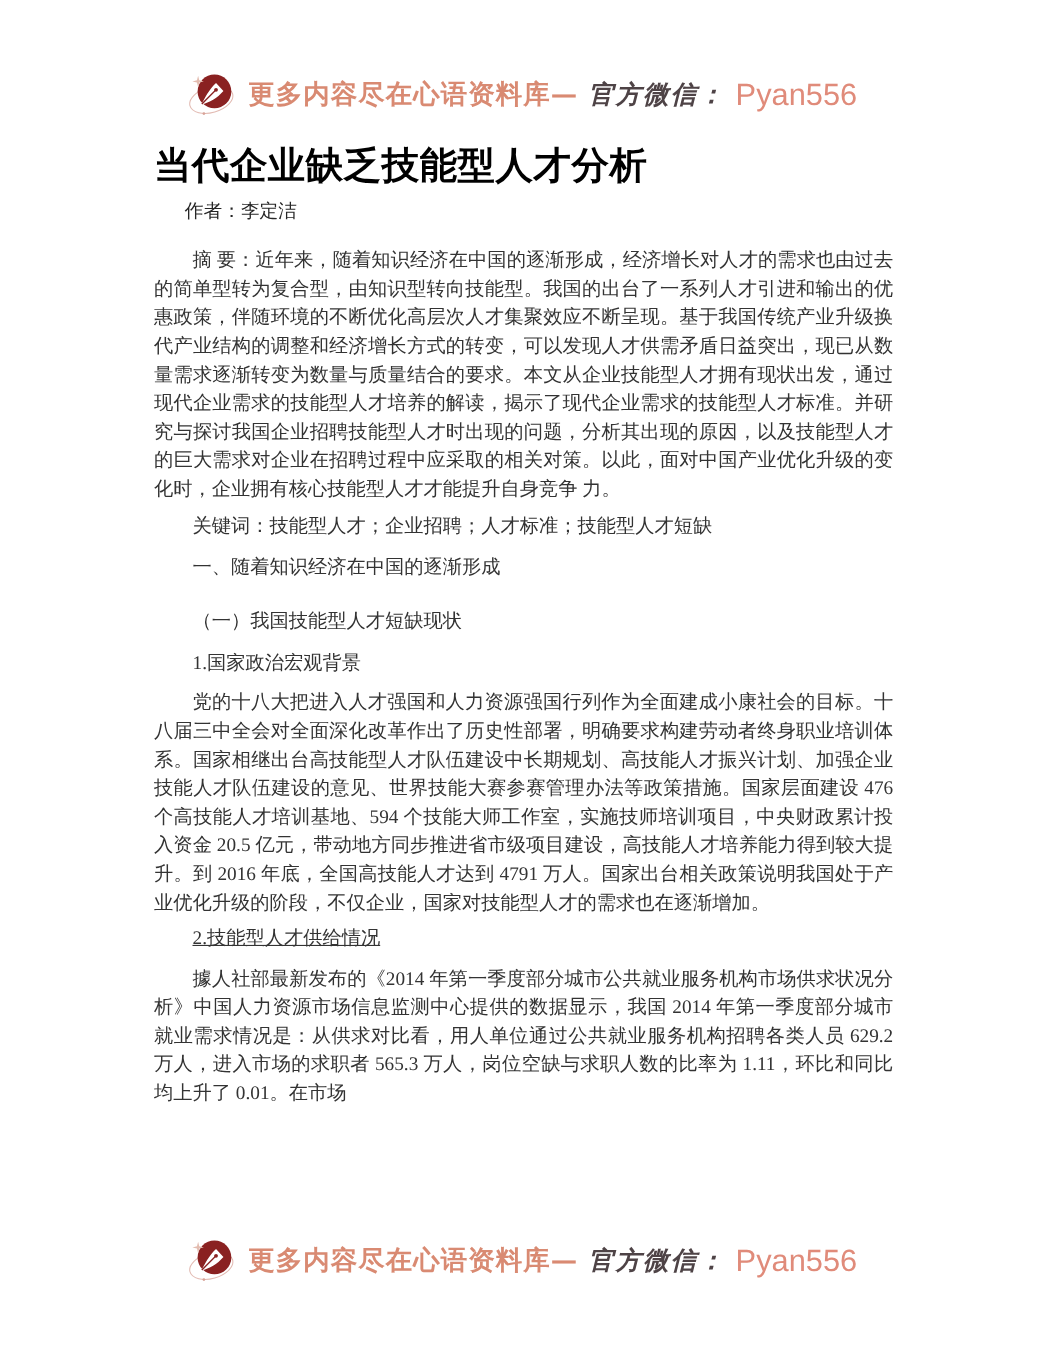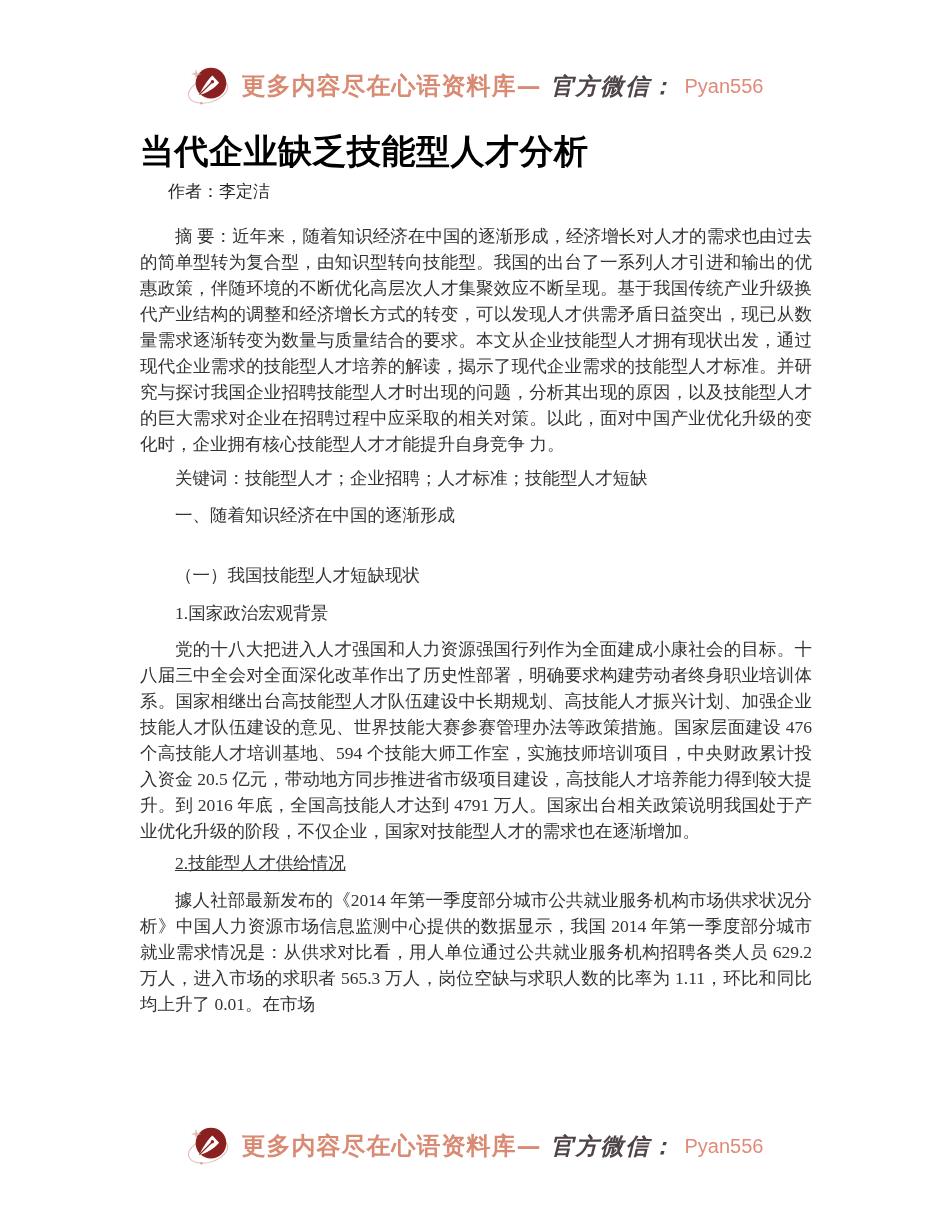--- a/index.html
+++ b/index.html
@@ -37,21 +37,21 @@
     font-family: "DejaVu Serif", serif;
     font-style: italic;
     font-weight: 600;
     font-size: 23px;
     color: #4e4346;
     letter-spacing: 2px;
     white-space: nowrap;
   }
   .wm-id {
     font-family: "Liberation Sans", sans-serif;
-    font-size: 20px;
+    font-size: 28px;
     color: #e08b7a;
     white-space: nowrap;
   }
   .content {
     width: 672px;
     margin-left: 140px;
     margin-right: 138px;
     flex: none;
   }
   .title {
@@ -73,21 +73,21 @@
     font-size: 17.5px;
     line-height: 26px;
     color: #333333;
     text-align: justify;
     text-indent: 2em;
     margin: 0;
   }
   .mt-abstract { margin-top: 20px; }
   .mt-keywords { margin-top: 8px; }
   .mt-h1 { margin-top: 11px; }
-  .mt-h2 { margin-top: 34px; }
+  .mt-h2 { margin-top: 23px; }
   .mt-h3 { margin-top: 12px; }
   .mt-para2 { margin-top: 10px; }
   .mt-h4 { margin-top: 6px; text-decoration: underline; }
   .mt-para3 { margin-top: 11px; }
 </style>
 </head>
 <body>
 
 <div class="page">
 

